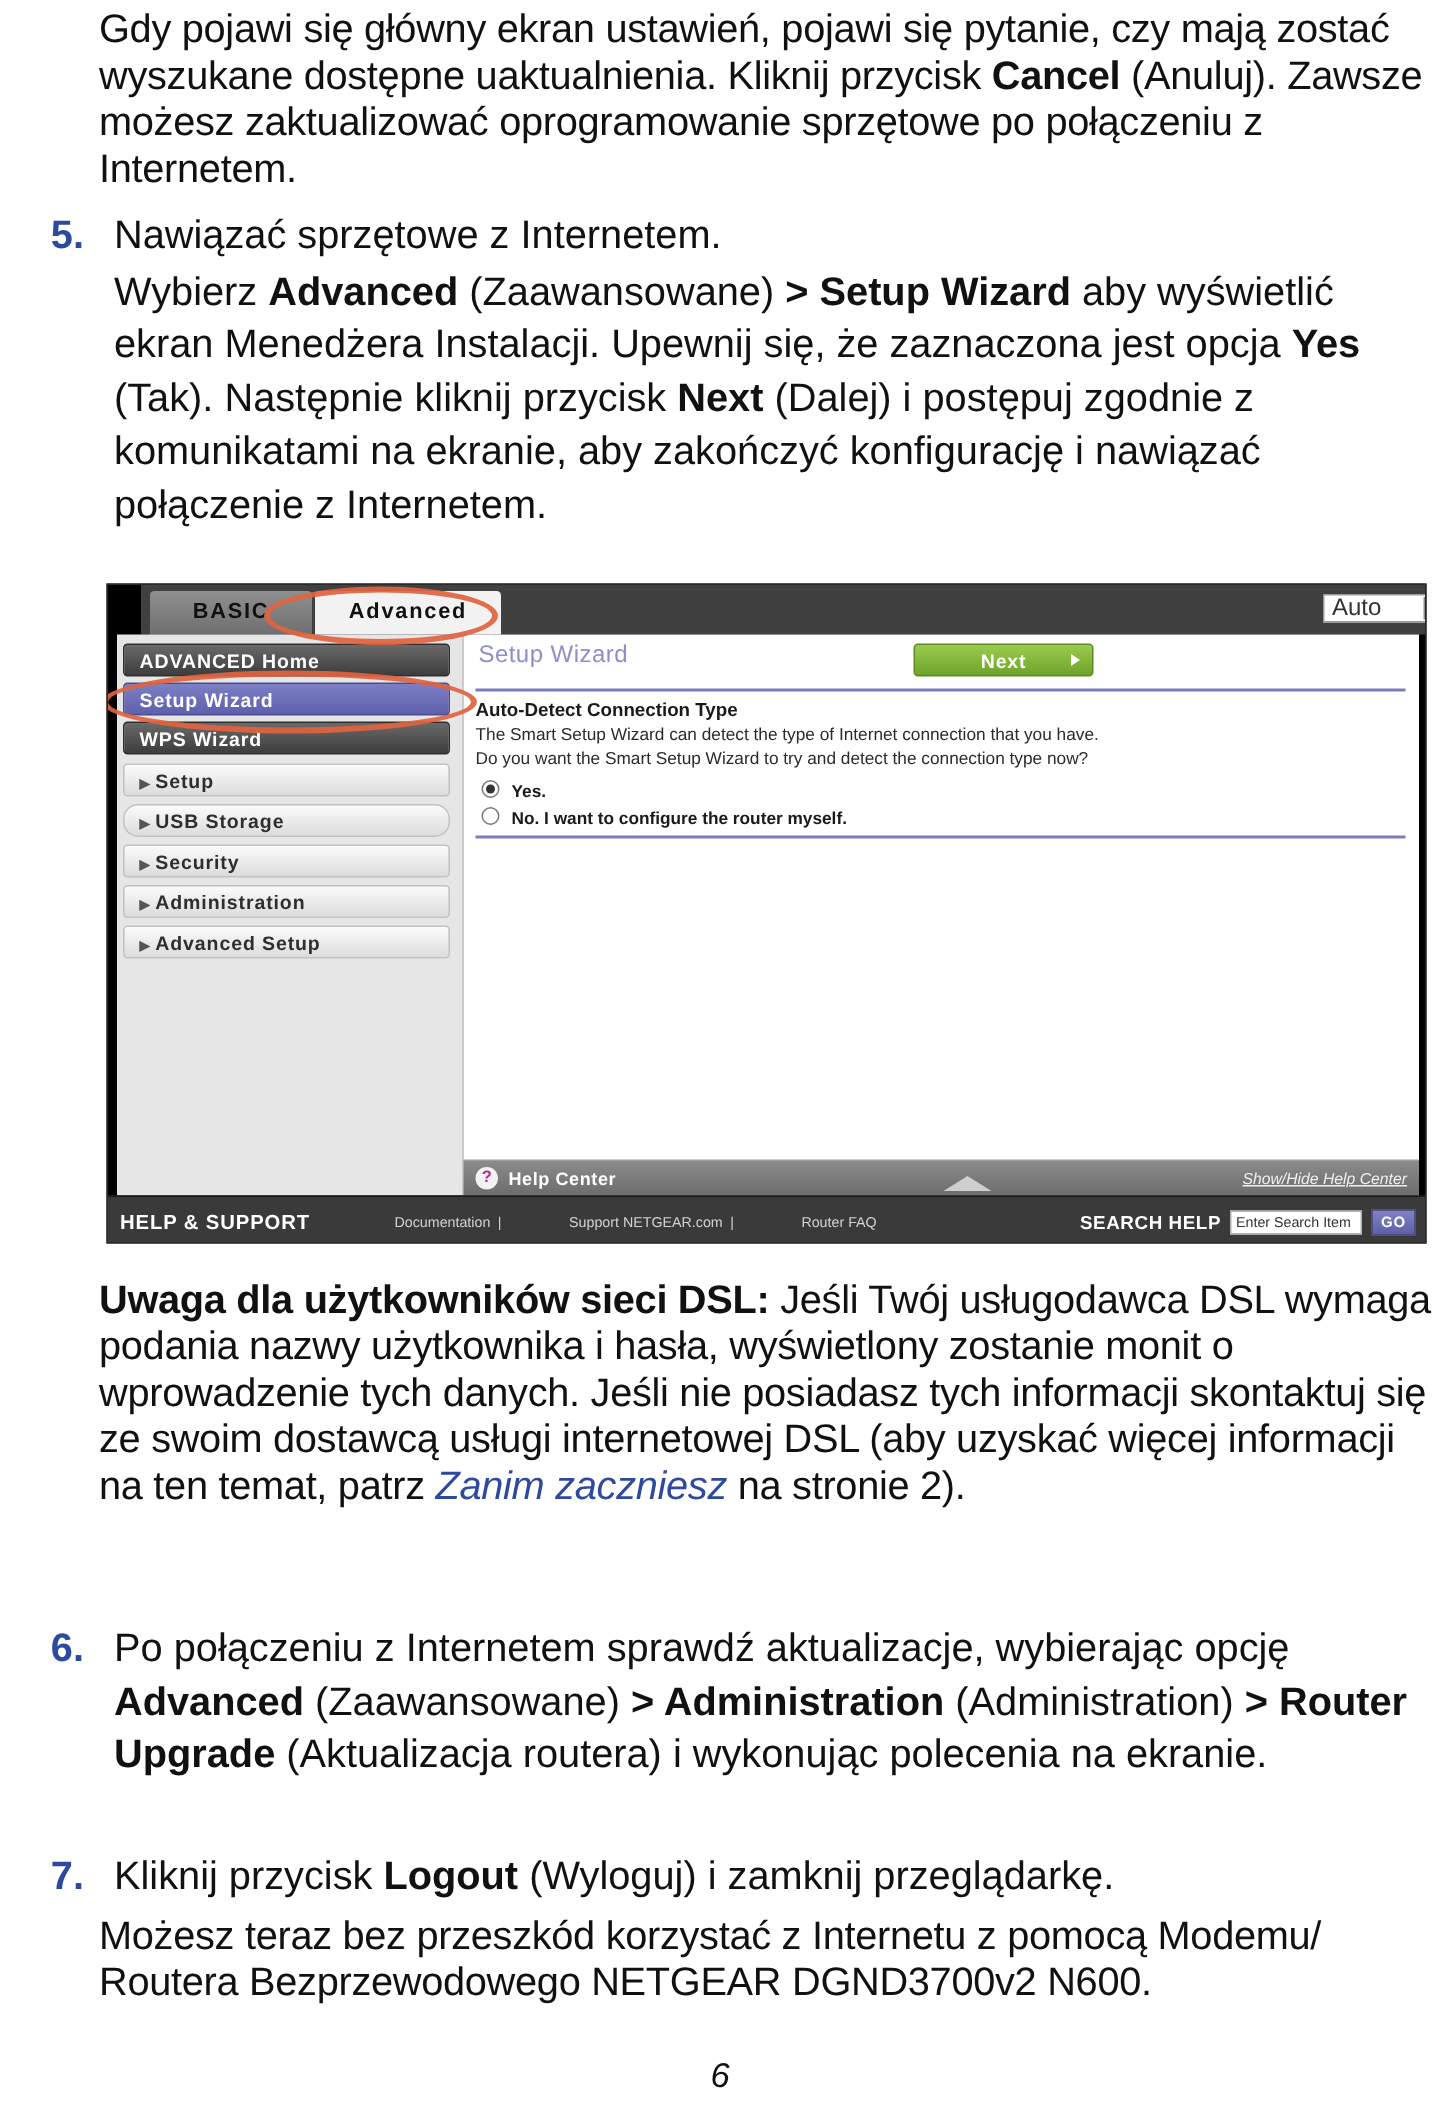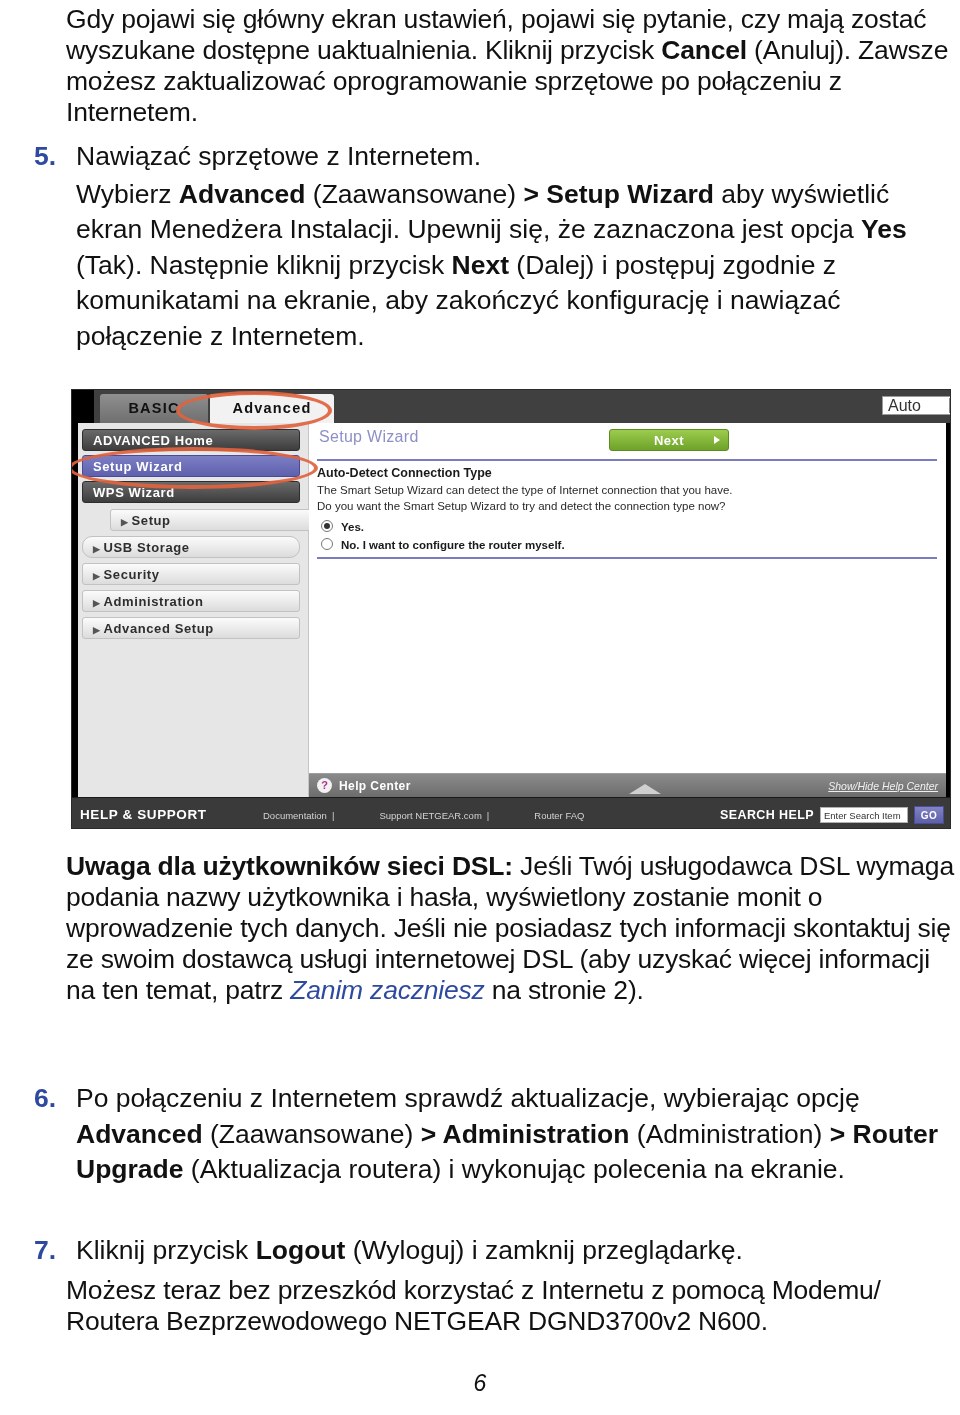--- a/index.html
+++ b/index.html
@@ -477,21 +477,21 @@
       <div class="ui-tab tab-basic">BASIC</div>
       <div class="ui-tab tab-advanced">Advanced</div>
       <div class="ui-lang-select">Auto</div>
       <div class="ui-lang-arrow"></div>
     </div>
 
     <div class="ui-leftcol">
       <div class="ui-navbtn nav-dark" style="top:6px;">ADVANCED Home</div>
       <div class="ui-navbtn nav-active" style="top:32px;">Setup Wizard</div>
       <div class="ui-navbtn nav-dark" style="top:58px;">WPS Wizard</div>
-      <div class="ui-navbtn nav-light" style="top:86px;margin-left:28px;"><span class="caret">▶</span><span>Setup</span></div>
+      <div class="ui-navbtn nav-light" style="top:86px;"><span class="caret">▶</span><span>Setup</span></div>
       <div class="ui-navbtn nav-light" style="top:113px;border-radius:10px;"><span class="caret">▶</span><span>USB Storage</span></div>
       <div class="ui-navbtn nav-light" style="top:140px;"><span class="caret">▶</span><span>Security</span></div>
       <div class="ui-navbtn nav-light" style="top:167px;"><span class="caret">▶</span><span>Administration</span></div>
       <div class="ui-navbtn nav-light" style="top:194px;"><span class="caret">▶</span><span>Advanced Setup</span></div>
     </div>
 
     <div class="ui-main">
       <div class="ui-page-title">Setup Wizard</div>
       <div class="ui-next-btn"><span>Next</span><span class="arrow"></span></div>
       <div class="ui-rule rule-1"></div>

